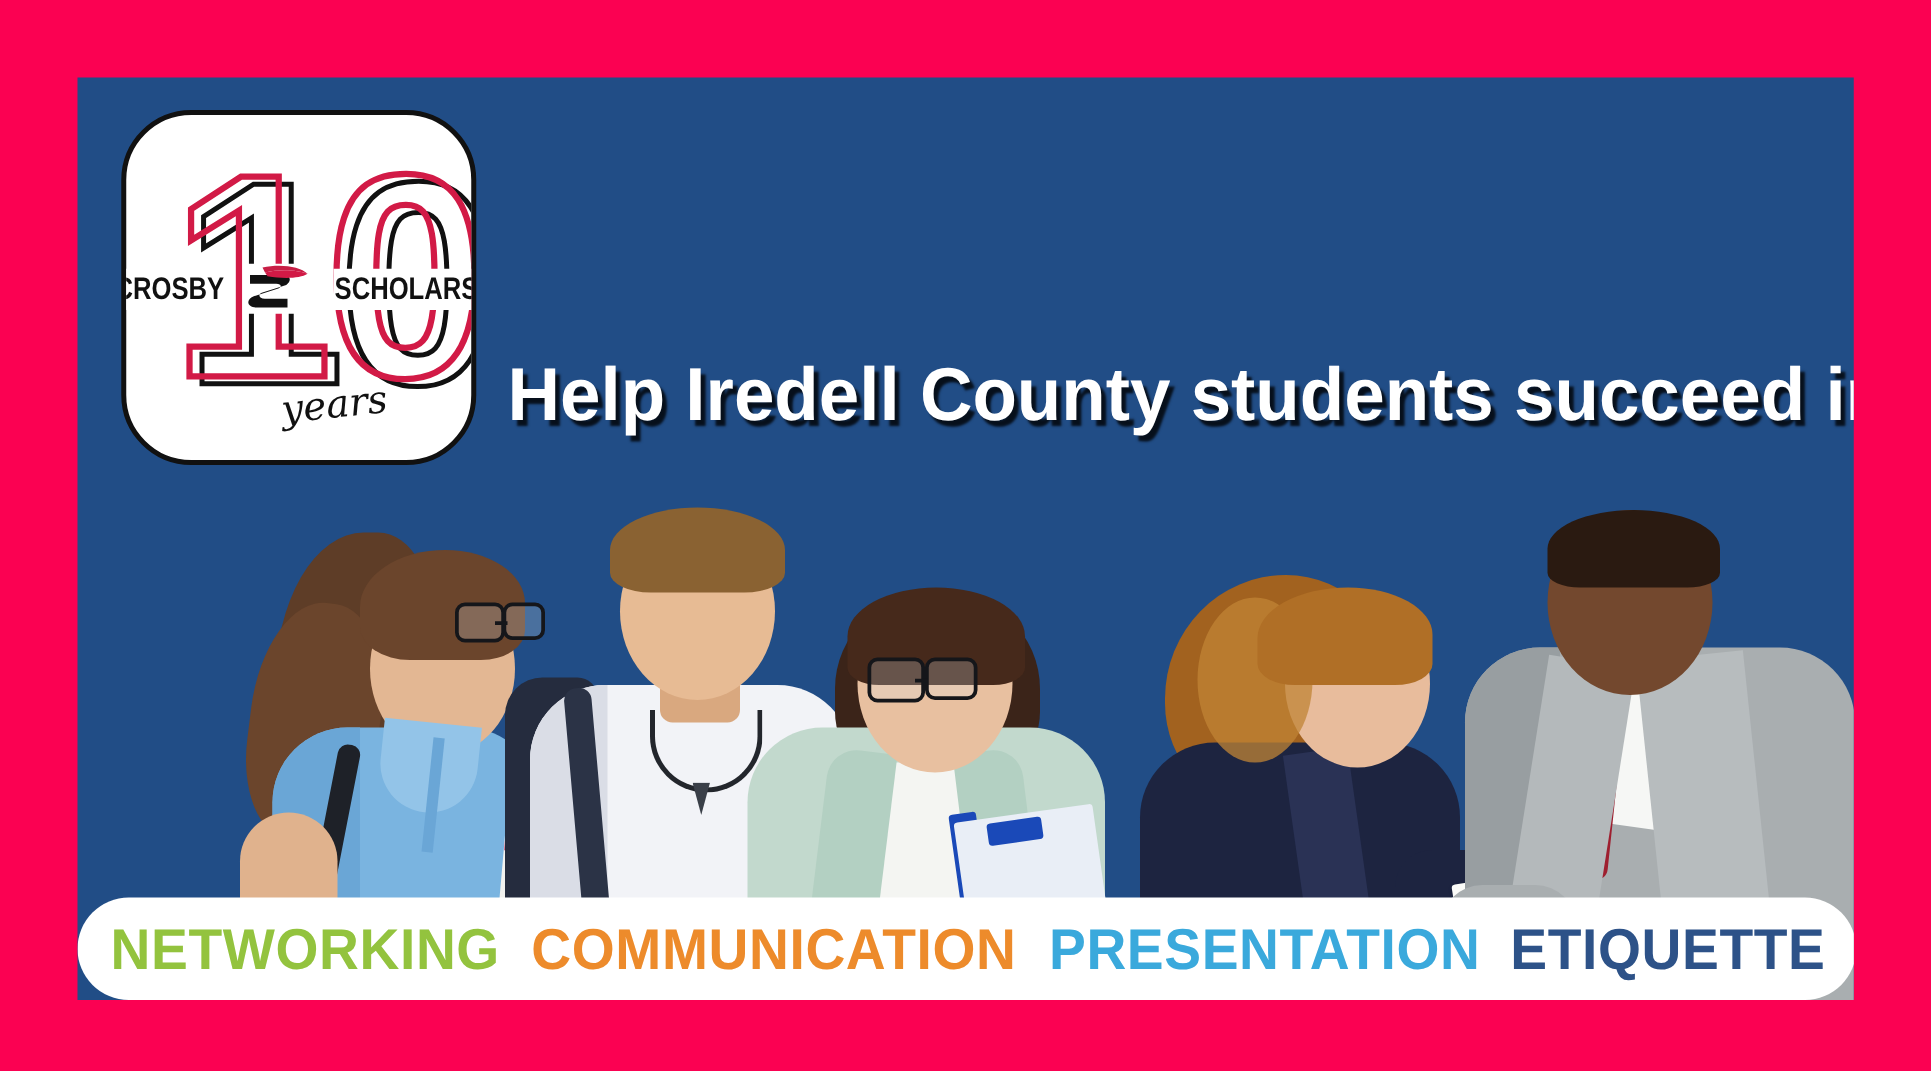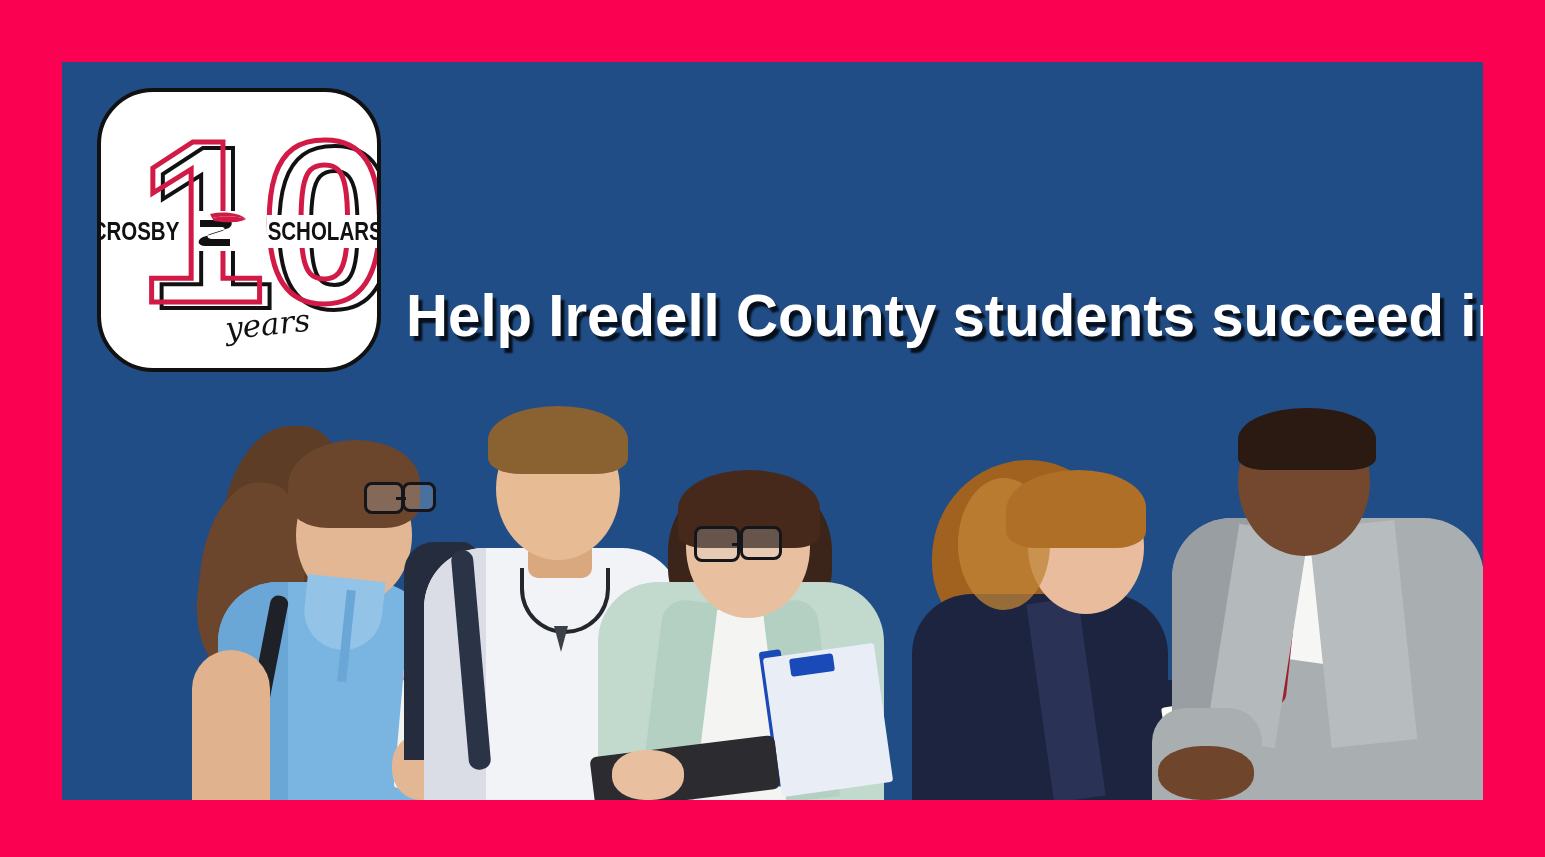--- a/index.html
+++ b/index.html
@@ -378,15 +378,21 @@
         <div class="lapel-l"></div>
         <div class="lapel-r"></div>
         <div class="head"></div>
         <div class="hair-top"></div>
         <div class="arm arm-l"></div>
         <div class="hand hand-l"></div>
       </div>
 
     </div>
 
+    <div id="skills-pill" style="background: rgb(255, 255, 255);">
+      <span class="skill" style="color: rgb(147, 195, 62);">NETWORKING</span>
+      <span class="skill" style="color: rgb(237, 139, 43);">COMMUNICATION</span>
+      <span class="skill" style="color: rgb(58, 169, 220);">PRESENTATION</span>
+      <span class="skill" style="color: rgb(45, 82, 136);">ETIQUETTE</span>
+    </div>
 
   </div>
 </div>
 
 </body></html>

